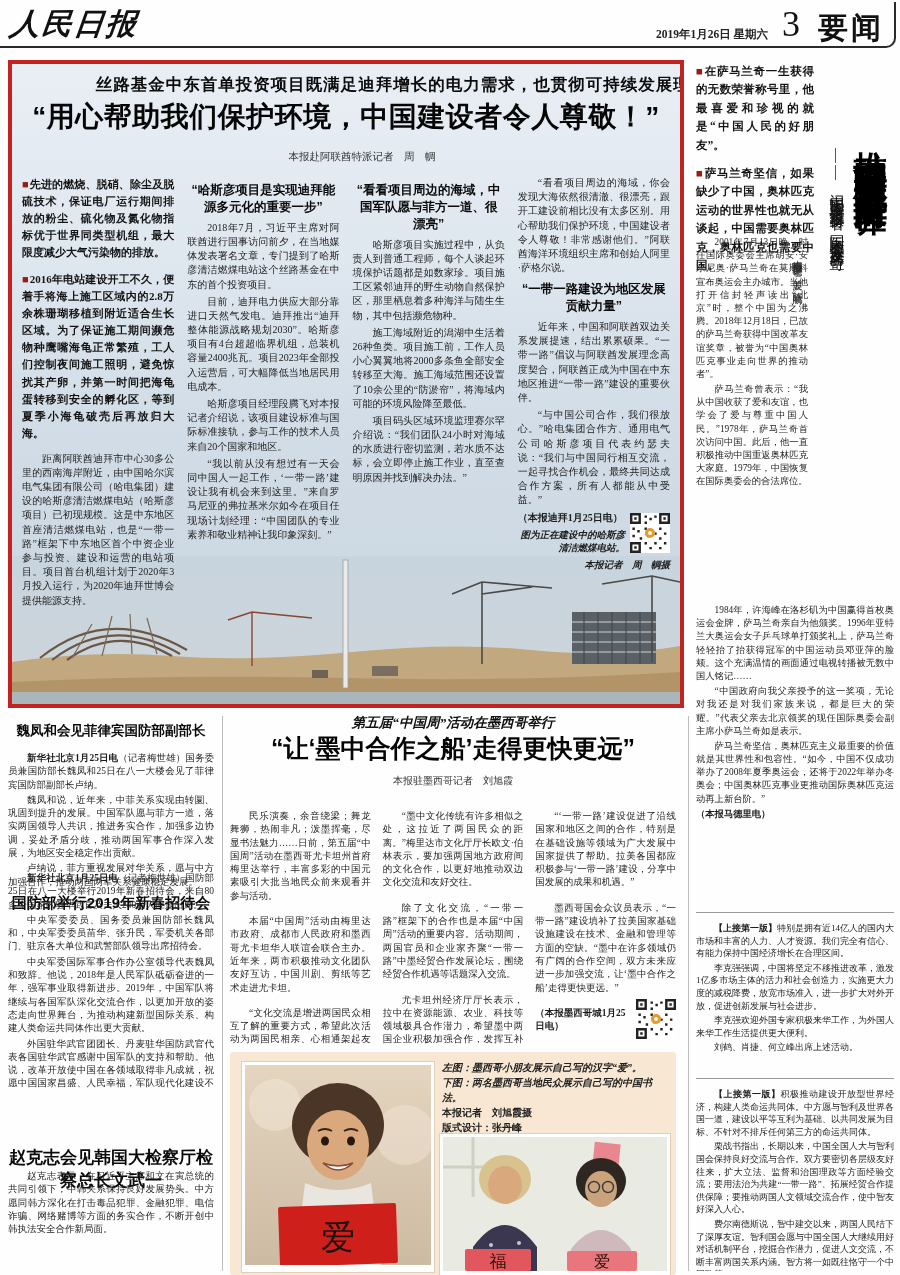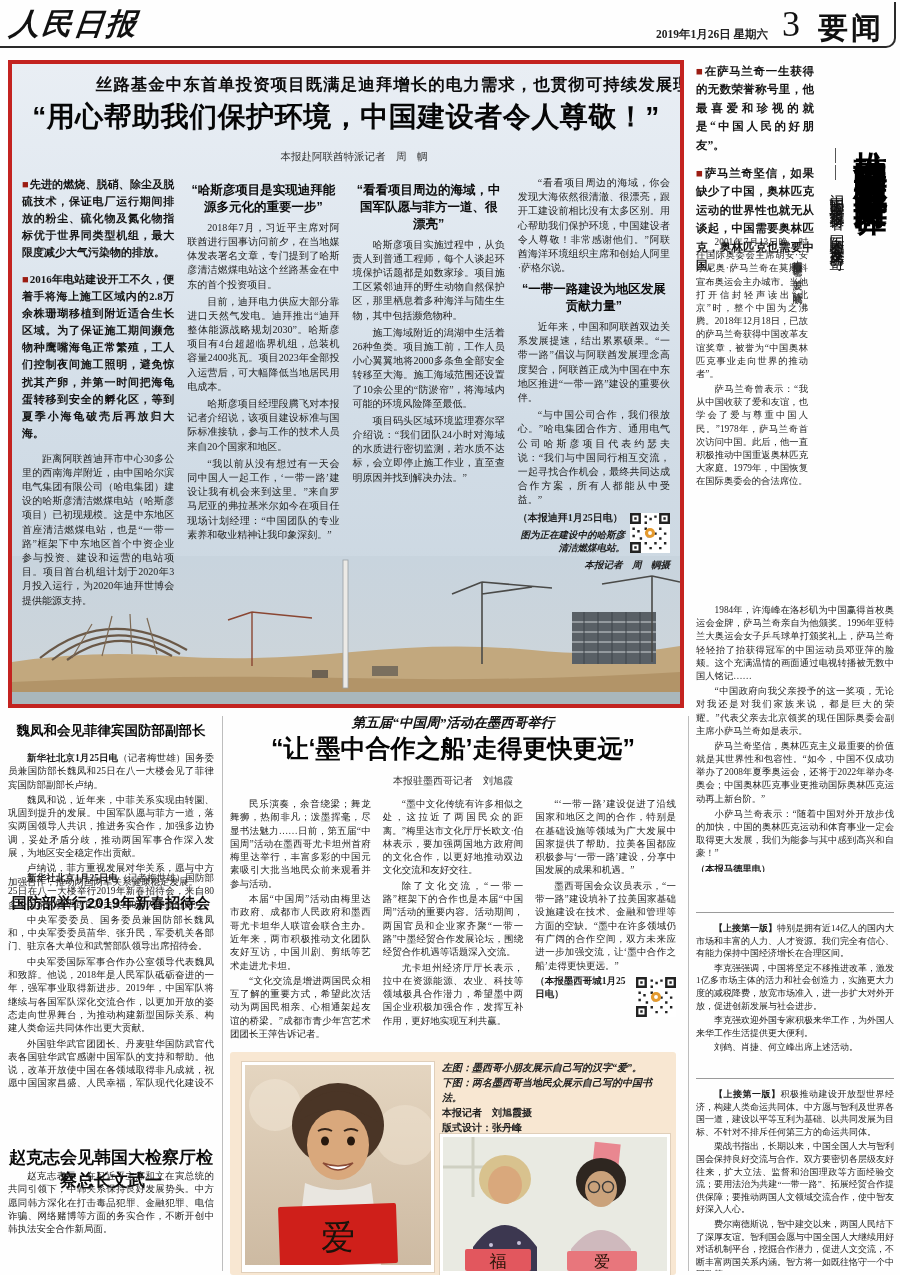--- a/index.html
+++ b/index.html
@@ -12,42 +12,42 @@
   .pageno{left:782px;top:3px;font:400 36px "Liberation Serif",serif;color:#111;}
   .section{left:818px;top:8px;font:700 30px "Liberation Sans",sans-serif;color:#111;letter-spacing:3px;}
   .head-line{left:0;top:46px;width:772px;border-bottom:2px solid #2a2a2a;}
   .head-corner{left:772px;top:2px;width:122px;height:44px;border-right:2px solid #2a2a2a;border-bottom:2px solid #2a2a2a;border-bottom-right-radius:10px;}
   
   .leadbox{left:8px;top:60px;width:676px;height:648px;border:4px solid #c32320;box-sizing:border-box;
            background:linear-gradient(180deg,#e9eef4 0%,#dfe7ef 30%,#d2dde7 55%,#c8d4de 100%);overflow:hidden;}
   .lead-photo{left:0;bottom:0;width:668px;height:148px;}
   .lead-kicker{left:16px;top:10px;width:100%;text-align:center;font:700 16.5px "Liberation Sans",sans-serif;letter-spacing:1px;color:#0c0c0c;padding-left:40px;}
   .lead-head{left:0;top:34px;width:100%;text-align:center;font:900 28px "Liberation Sans",sans-serif;letter-spacing:.5px;color:#060606;}
-  .lead-byline{left:8px;top:86px;width:100%;text-align:center;font:400 10.5px "Liberation Serif",serif;color:#333;}
+  .lead-byline{left:16px;top:86px;width:100%;text-align:center;font:400 10.5px "Liberation Serif",serif;color:#333;}
   .lead-cols{left:10px;top:112px;width:648px;display:flex;gap:13px;}
   .lead-col{flex:1;min-width:0;font:400 10px/1.42 "Liberation Serif",serif;text-align:justify;}
   .lead-col p{margin:0 0 3px;text-indent:2em;}
   p.hl{font-weight:700;font-size:11px;line-height:1.55;text-indent:0;margin-bottom:10px;color:#141414;}
   .sq{color:#9b1c12;margin-right:1px;}
   .subhead{font:700 12.5px/1.35 "Liberation Sans",sans-serif;text-align:center;text-indent:0!important;margin:6px 4px 5px!important;color:#0a0a0a;}
   .dateline{font-weight:700;text-indent:0!important;}
   .qr-wrap{float:right;width:40px;height:40px;margin:2px 0 2px 5px;}
   .capline{font:italic 700 9.5px/1.4 "Liberation Serif",serif;text-indent:0!important;text-align:right;margin-top:4px!important;}
   
   .lcol{left:8px;width:206px;font:400 9.5px/1.4 "Liberation Serif",serif;text-align:justify;}
   .lcol p,.rcolp p{margin:0 0 2px;text-indent:2em;}
   .art-head{left:8px;width:206px;text-align:center;font:700 13.5px "Liberation Sans",sans-serif;color:#0a0a0a;}
   .lead-in{font-weight:700;}
   
   .mx-kicker{left:230px;top:714px;width:446px;text-align:center;font:italic 700 13.5px "Liberation Serif",serif;color:#111;}
   .mx-head{left:230px;top:732px;width:446px;text-align:center;font:900 25px "Liberation Sans",sans-serif;color:#050505;}
   .mx-byline{left:230px;top:774px;width:446px;text-align:center;font:400 10px "Liberation Serif",serif;color:#333;}
   .mx-cols{left:230px;top:798px;width:446px;height:248px;display:flex;gap:12px;overflow:hidden;}
   .mx-col{flex:1;min-width:0;font:400 9.5px/1.4 "Liberation Serif",serif;text-align:justify;}
-  .mx-col p{margin:0 0 2px;text-indent:2em;}
+  .mx-col p{margin:12px 0 2px;text-indent:2em;}
   
   .panel{left:230px;top:1052px;width:446px;height:223px;background:#f8e7d2;border-radius:3px;}
   .pframe{position:absolute;background:#fff;padding:3px;box-shadow:0 0 0 1px #e0cfba;}
   .pan-caps{position:absolute;left:212px;top:8px;width:228px;font:700 10px/1.5 "Liberation Serif",serif;font-style:italic;color:#222;}
   .pan-caps .r{text-align:left;font-style:normal;}
   
   .oly-hl{left:696px;top:62px;width:118px;font:700 11.5px/1.6 "Liberation Serif",serif;text-align:justify;color:#141414;}
   .oly-hl p{margin:0 0 10px;text-indent:0;}
   .oly-title{right:6px;top:124px;writing-mode:vertical-rl;font:900 34px "Liberation Sans",sans-serif;letter-spacing:4px;color:#000;}
   .oly-sub{right:54px;top:148px;writing-mode:vertical-rl;font:400 15px "Liberation Serif",serif;letter-spacing:2px;color:#111;}
@@ -277,21 +277,20 @@
   <div class="abs oly-byl">本报驻西班牙记者　姜波　陈晓航</div>
 
   <div class="abs oly-a">
     <p>2001年7月13日晚，时任国际奥委会主席胡安·安东尼奥·萨马兰奇在莫斯科宣布奥运会主办城市。当他打开信封轻声读出“北京”时，整个中国为之沸腾。2018年12月18日，已故的萨马兰奇获得中国改革友谊奖章，被誉为“中国奥林匹克事业走向世界的推动者”。</p>
     <p>萨马兰奇曾表示：“我从中国收获了爱和友谊，也学会了爱与尊重中国人民。”1978年，萨马兰奇首次访问中国。此后，他一直积极推动中国重返奥林匹克大家庭。1979年，中国恢复在国际奥委会的合法席位。</p>
   </div>
   <div class="abs oly-b">
     <p>1984年，许海峰在洛杉矶为中国赢得首枚奥运会金牌，萨马兰奇亲自为他颁奖。1996年亚特兰大奥运会女子乒乓球单打颁奖礼上，萨马兰奇轻轻抬了抬获得冠军的中国运动员邓亚萍的脸颊。这个充满温情的画面通过电视转播被无数中国人铭记……</p>
     <p>“中国政府向我父亲授予的这一奖项，无论对我还是对我们家族来说，都是巨大的荣耀。”代表父亲去北京领奖的现任国际奥委会副主席小萨马兰奇如是表示。</p>
     <p>萨马兰奇坚信，奥林匹克主义最重要的价值就是其世界性和包容性。“如今，中国不仅成功举办了2008年夏季奥运会，还将于2022年举办冬奥会；中国奥林匹克事业更推动国际奥林匹克运动再上新台阶。”</p>
-    <p>小萨马兰奇表示：“随着中国对外开放步伐的加快，中国的奥林匹克运动和体育事业一定会取得更大发展，我们为能参与其中感到高兴和自豪！”</p>
     <p class="dateline">（本报马德里电）</p>
   </div>
 
   <div class="abs rdiv" style="top:912px;"></div>
   <div class="abs cont" style="top:922px;height:148px;">
     <p><span class="lead-in">【上接第一版】</span><span>特别是拥有近14亿人的国内大市场和丰富的人力、人才资源。我们完全有信心、有能力保持中国经济增长在合理区间。</span></p>
     <p>李克强强调，中国将坚定不移推进改革，激发1亿多市场主体的活力和社会创造力，实施更大力度的减税降费，放宽市场准入，进一步扩大对外开放，促进创新发展与社会进步。</p>
     <p>李克强欢迎外国专家积极来华工作，为外国人来华工作生活提供更大便利。</p>
     <p>刘鹤、肖捷、何立峰出席上述活动。</p>
   </div>

